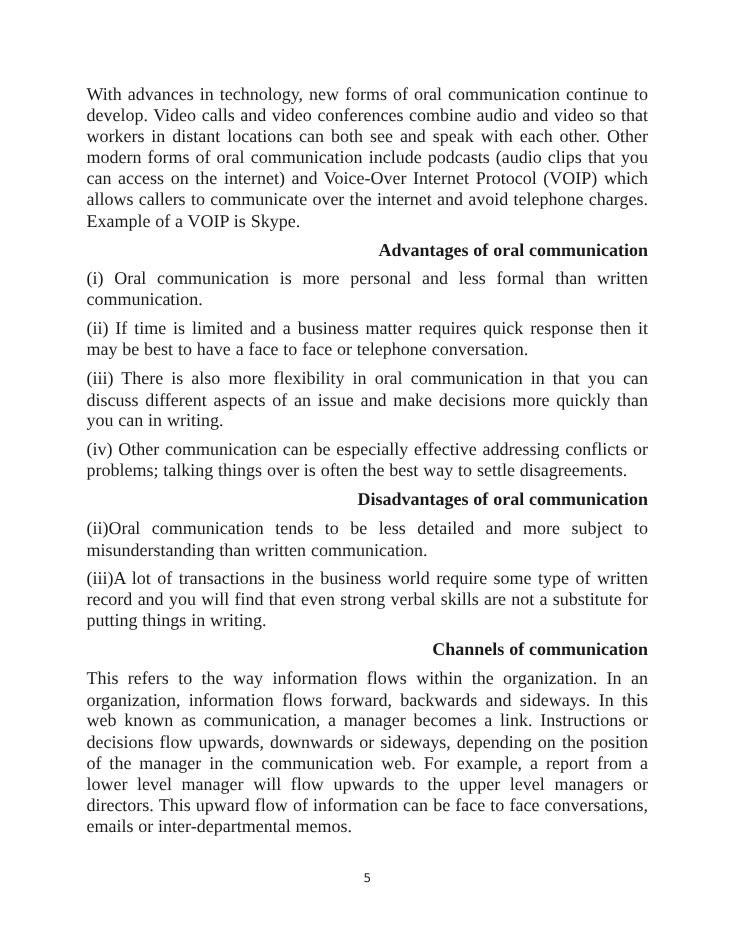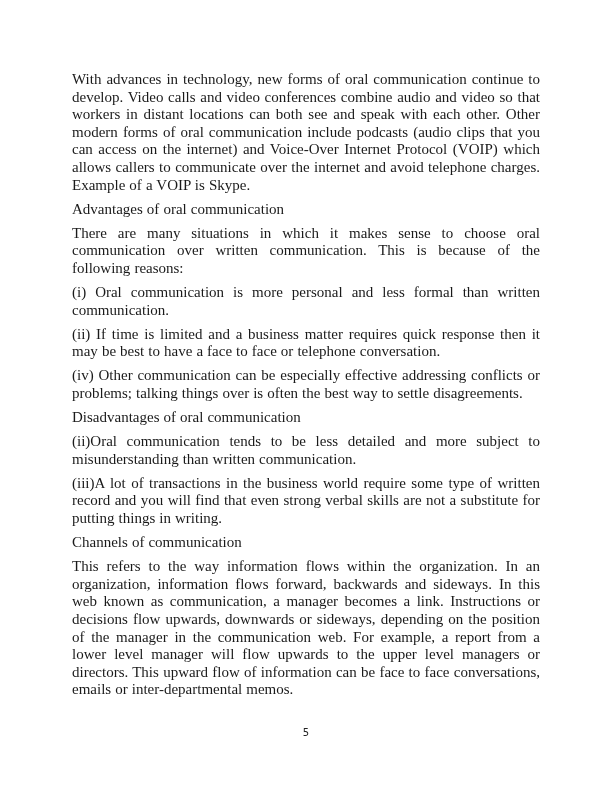--- a/index.html
+++ b/index.html
@@ -22,22 +22,22 @@
       width: 468px;
     }
     p {
       margin: 0 0 6.5px 0;
       font-size: 15px;
       line-height: 17.6px;
       text-align: justify;
       word-spacing: 0.3px;
     }
     .heading {
-      font-weight: normal;
-      text-align: left;
+      font-weight: bold;
+      text-align: right;
       margin-bottom: 6.5px;
     }
     .page-number {
       position: absolute;
       left: 0;
       width: 612px;
       top: 727px;
       text-align: center;
       font-family: "DejaVu Sans", "Liberation Sans", sans-serif;
       font-size: 10px;
@@ -45,23 +45,23 @@
     }
   </style>
 </head>
 <body>
 
 <div class="page">
   <p>With advances in technology, new forms of oral communication continue to develop. Video calls and video conferences combine audio and video so that workers in distant locations can both see and speak with each other. Other modern forms of oral communication include podcasts (audio clips that you can access on the internet) and Voice-Over Internet Protocol (VOIP) which allows callers to communicate over the internet and avoid telephone charges. Example of a VOIP is Skype.</p>
 
   <section>
     <p class="heading">Advantages of oral communication</p>
-    <p>There are many situations in which it makes sense to choose oral communication over written communication. This is because of the following reasons:</p>
     <p>(i) Oral communication is more personal and less formal than written communication.</p>
     <p>(ii) If time is limited and a business matter requires quick response then it may be best to have a face to face or telephone conversation.</p>
+    <p>(iii) There is also more flexibility in oral communication in that you can discuss different aspects of an issue and make decisions more quickly than you can in writing.</p>
     <p>(iv) Other communication can be especially effective addressing conflicts or problems; talking things over is often the best way to settle disagreements.</p>
   </section>
 
   <section>
     <p class="heading">Disadvantages of oral communication</p>
     <p>(ii)Oral communication tends to be less detailed and more subject to misunderstanding than written communication.</p>
     <p>(iii)A lot of transactions in the business world require some type of written record and you will find that even strong verbal skills are not a substitute for putting things in writing.</p>
   </section>
 
   <section>

